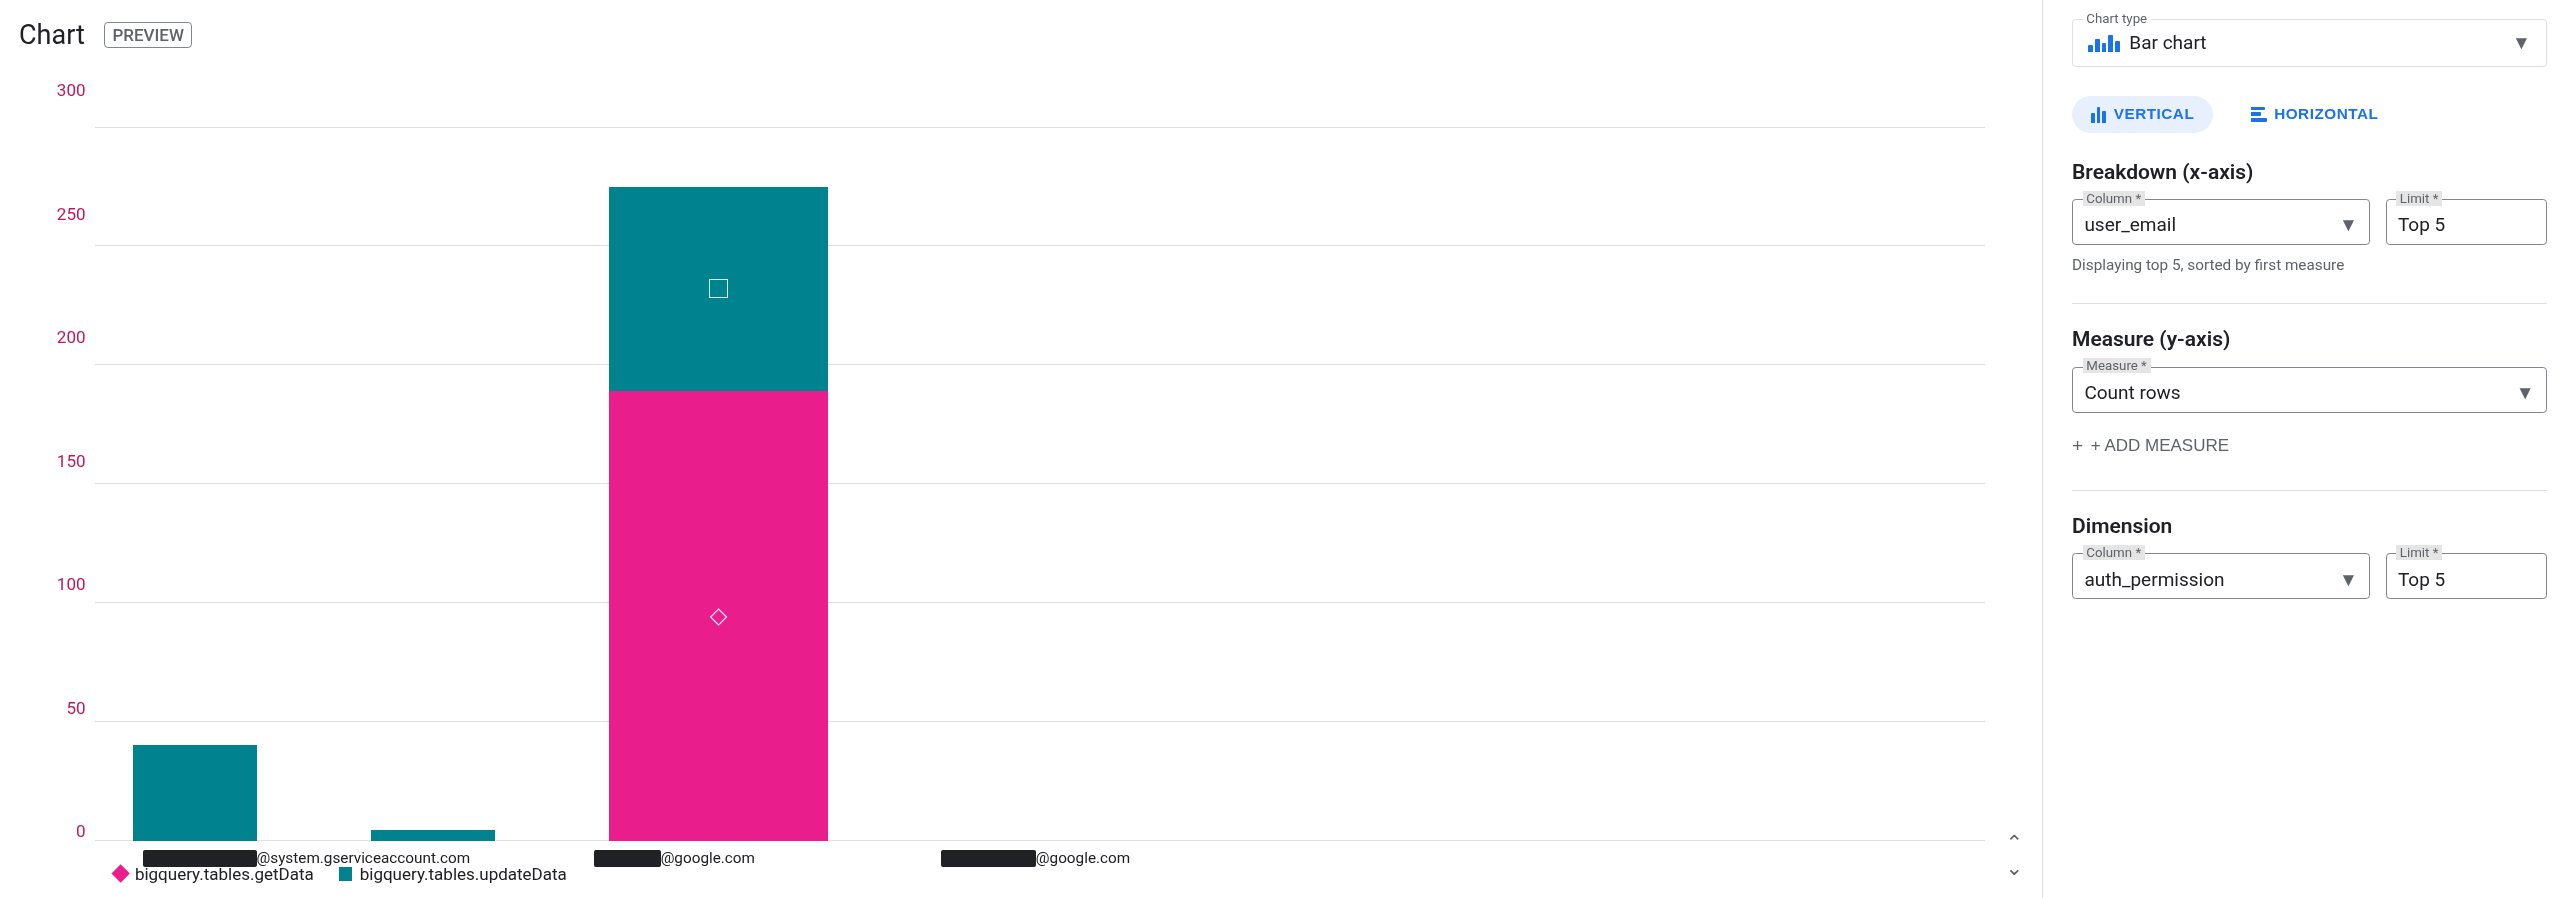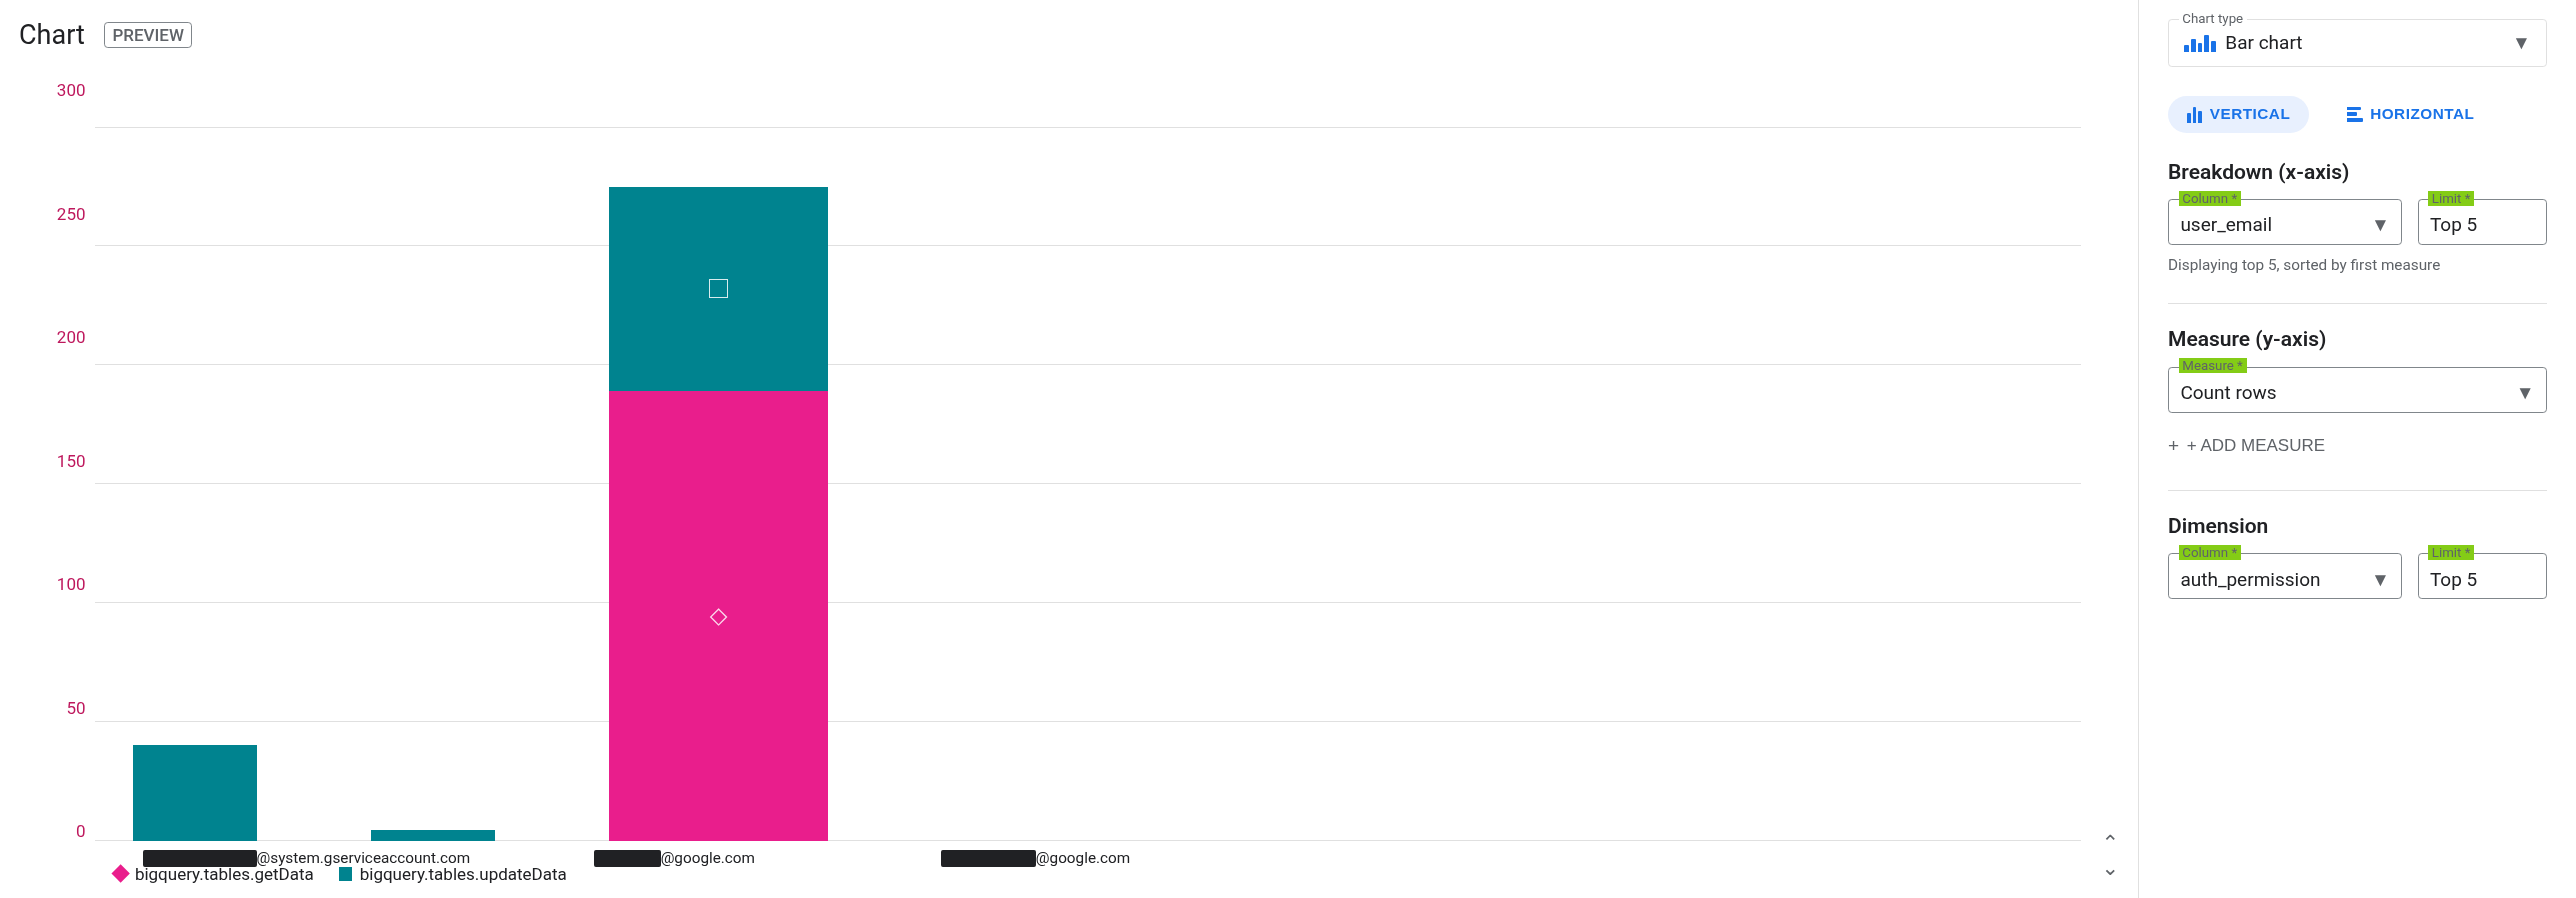--- a/index.html
+++ b/index.html
@@ -203,21 +203,21 @@
     }
 
     .scroll-arrow {
       font-size: 21px;
       color: #5f6368;
       line-height: 1;
     }
 
     
     .right-panel {
-      width: 438px;
+      width: 534px;
       padding: 19px 29px;
       overflow-y: auto;
       border-left: 1px solid #e0e0e0;
     }
 
     .panel-section {
       margin-bottom: 29px;
     }
 
     .chart-type-label-container {
@@ -321,21 +321,21 @@
       position: relative;
       border: 1px solid #80868b;
       border-radius: 3.8px;
       padding: 13.3px 11.4px 7.6px;
     }
 
     .form-field-label {
       position: absolute;
       top: -9.5px;
       left: 9.5px;
-      background: #84cc16;
+      background: #e5e5e5;
       padding: 0 3.8px;
       font-size: 13.3px;
       color: #5f6368;
     }
 
     .form-field-content {
       display: flex;
       align-items: center;
       justify-content: space-between;
     }

